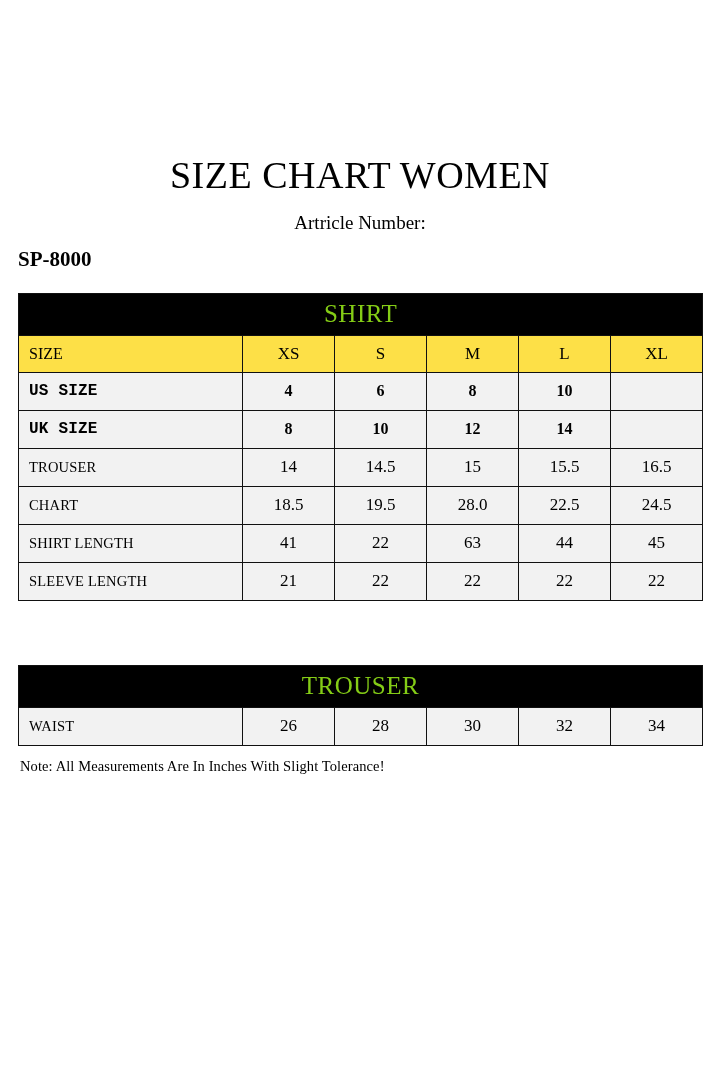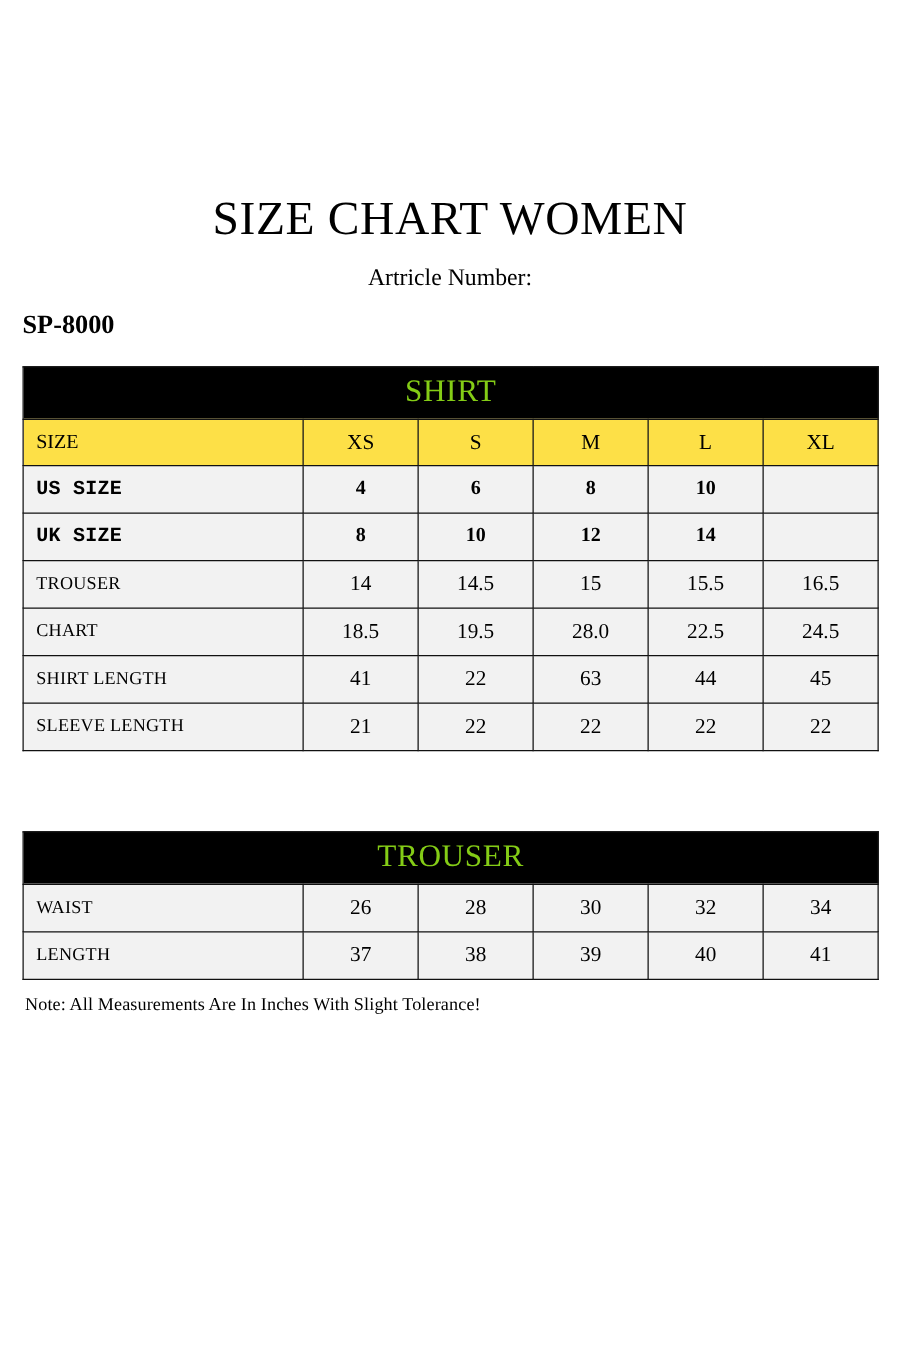--- a/index.html
+++ b/index.html
@@ -208,27 +208,19 @@
           <td class="band" colspan="6">TROUSER</td>
         </tr>
         <tr class="row">
           <td class="label-cell">WAIST</td>
           <td>26</td>
           <td>28</td>
           <td>30</td>
           <td>32</td>
           <td>34</td>
         </tr>
-        <tr class="row">
-          <td class="label-cell">LENGTH</td>
-          <td>37</td>
-          <td>38</td>
-          <td>39</td>
-          <td>40</td>
-          <td>41</td>
-        </tr>
       </tbody>
     </table>
   </div>
 
   <div class="note">Note: All Measurements Are In Inches With Slight Tolerance!</div>
 
 </div>
 
 </body></html>

